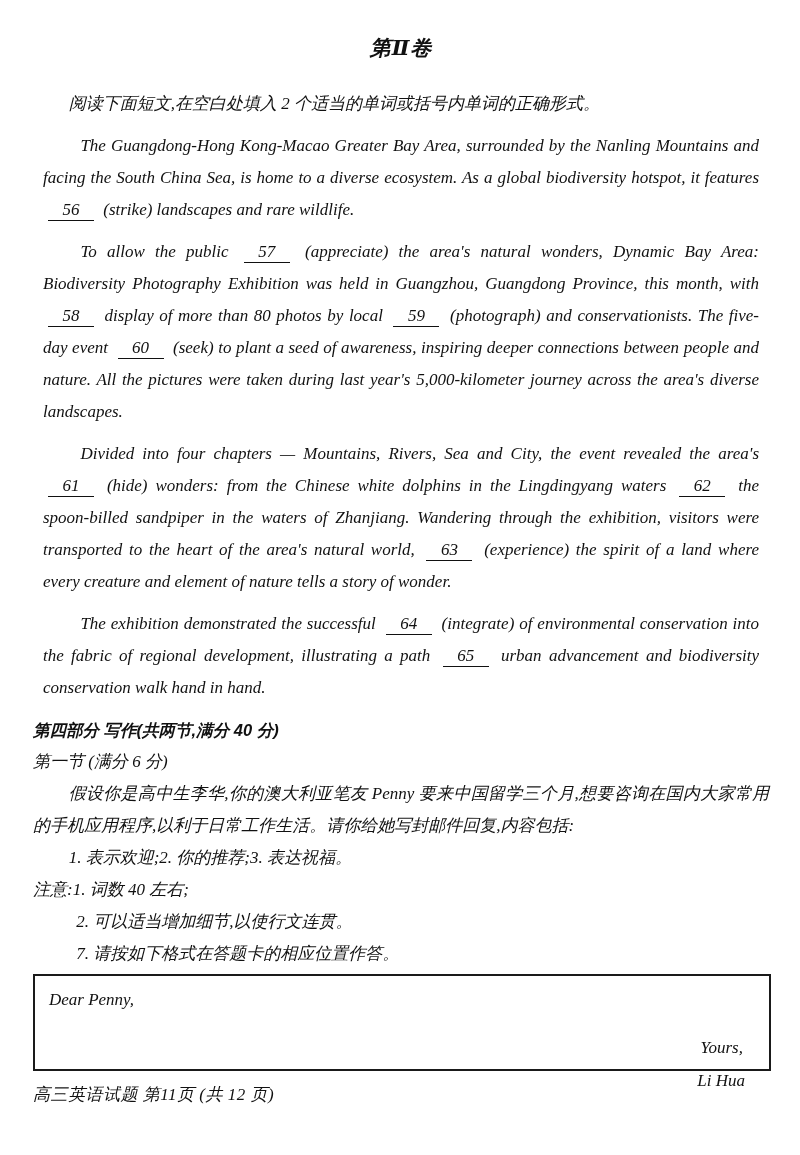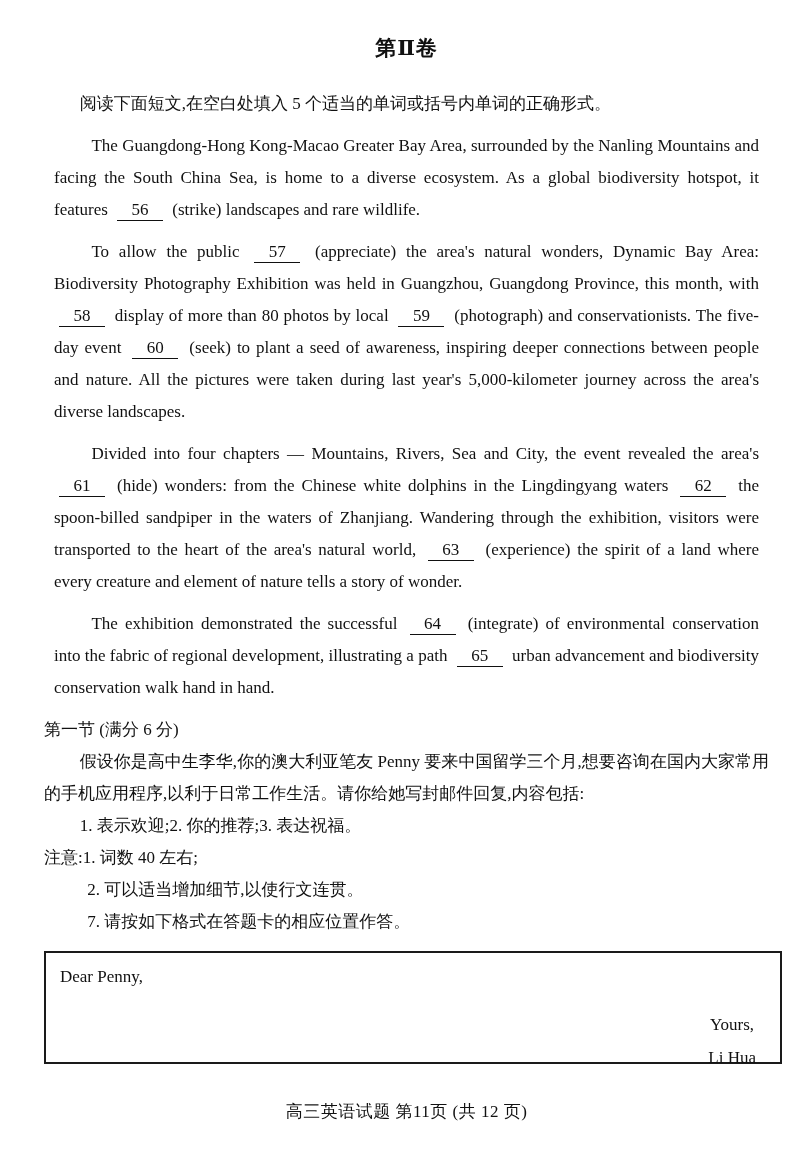--- a/index.html
+++ b/index.html
@@ -6,27 +6,28 @@
     margin: 0;
     padding: 0;
     background: #ffffff;
   }
   .page {
     position: relative;
     width: 800px;
     height: 1155px;
     margin: 0 auto;
     box-sizing: border-box;
-    padding: 26px 31px 0 44px;
+    padding: 26px 31px 0 33px;
     background: #ffffff;
     color: #111111;
     font-family: "Liberation Serif", "DejaVu Serif", serif;
     font-size: 17px;
     line-height: 32px;
     overflow: hidden;
+    font-style: italic;
   }
   .volume-title {
     text-align: center;
     font-weight: bold;
     font-size: 21px;
     margin: 6px 0 24px 0;
     letter-spacing: 1px;
   }
   .heading {
     margin: 0;
@@ -57,64 +58,65 @@
   .writing p { margin: 0; }
   .prompt {
     text-indent: 2.1em;
     text-align: justify;
   }
   .points { text-indent: 2.1em; }
   .note-sub { margin-left: 2.55em !important; }
   .answer-box {
     position: relative;
     box-sizing: border-box;
-    margin-top: 13px;
+    margin-top: 4px;
     width: 738px;
-    height: 113px;
+    height: 97px;
     border: 2px solid #1a1a1a;
   }
   .salutation {
     position: absolute;
     top: 8px;
     left: 14px;
   }
   .closing {
     position: absolute;
     top: 56px;
     right: 26px;
   }
   .signature {
     position: absolute;
     top: 89px;
     right: 24px;
   }
   .page-footer {
-    text-align: center;
-    margin-top: 32px;
+    text-align: left;
+    margin-top: 8px;
     letter-spacing: 0.5px;
   }
 </style>
 </head>
 <body>
 
 <div class="page">
 
   <div class="volume-title">第Ⅱ卷</div>
 
 
-  <p class="instruction">阅读下面短文,在空白处填入 5 个适当的单词或括号内单词的正确形式。</p>
+  <p class="instruction">阅读下面短文,在空白处填入 2 个适当的单词或括号内单词的正确形式。</p>
 
   <div class="passage">
       <p class="para">The Guangdong-Hong Kong-Macao Greater Bay Area, surrounded by the Nanling Mountains and facing the South China Sea, is home to a diverse ecosystem. As a global biodiversity hotspot, it features <span class="blank">56</span> (strike) landscapes and rare wildlife.</p>
       <p class="para">To allow the public <span class="blank">57</span> (appreciate) the area's natural wonders, Dynamic Bay Area: Biodiversity Photography Exhibition was held in Guangzhou, Guangdong Province, this month, with <span class="blank">58</span> display of more than 80 photos by local <span class="blank">59</span> (photograph) and conservationists. The five-day event <span class="blank">60</span> (seek) to plant a seed of awareness, inspiring deeper connections between people and nature. All the pictures were taken during last year's 5,000-kilometer journey across the area's diverse landscapes.</p>
       <p class="para">Divided into four chapters — Mountains, Rivers, Sea and City, the event revealed the area's <span class="blank">61</span> (hide) wonders: from the Chinese white dolphins in the Lingdingyang waters <span class="blank">62</span> the spoon-billed sandpiper in the waters of Zhanjiang. Wandering through the exhibition, visitors were transported to the heart of the area's natural world, <span class="blank">63</span> (experience) the spirit of a land where every creature and element of nature tells a story of wonder.</p>
       <p class="para">The exhibition demonstrated the successful <span class="blank">64</span> (integrate) of environmental conservation into the fabric of regional development, illustrating a path <span class="blank">65</span> urban advancement and biodiversity conservation walk hand in hand.</p>
     </div>
 
   <div class="writing">
+    <p class="heading bold">第四部分  写作(共两节,满分 40 分)</p>
 
     <p class="heading">第一节 (满分 6 分)</p>
 
     <p class="prompt">假设你是高中生李华,你的澳大利亚笔友 Penny 要来中国留学三个月,想要咨询在国内大家常用的手机应用程序,以利于日常工作生活。请你给她写封邮件回复,内容包括:</p>
 
     <p class="points">1. 表示欢迎;2. 你的推荐;3. 表达祝福。</p>
 
     <p class="note">注意:1. 词数 40 左右;</p>
     <p class="note note-sub">2. 可以适当增加细节,以使行文连贯。</p>
     <p class="note note-sub">7. 请按如下格式在答题卡的相应位置作答。</p>

